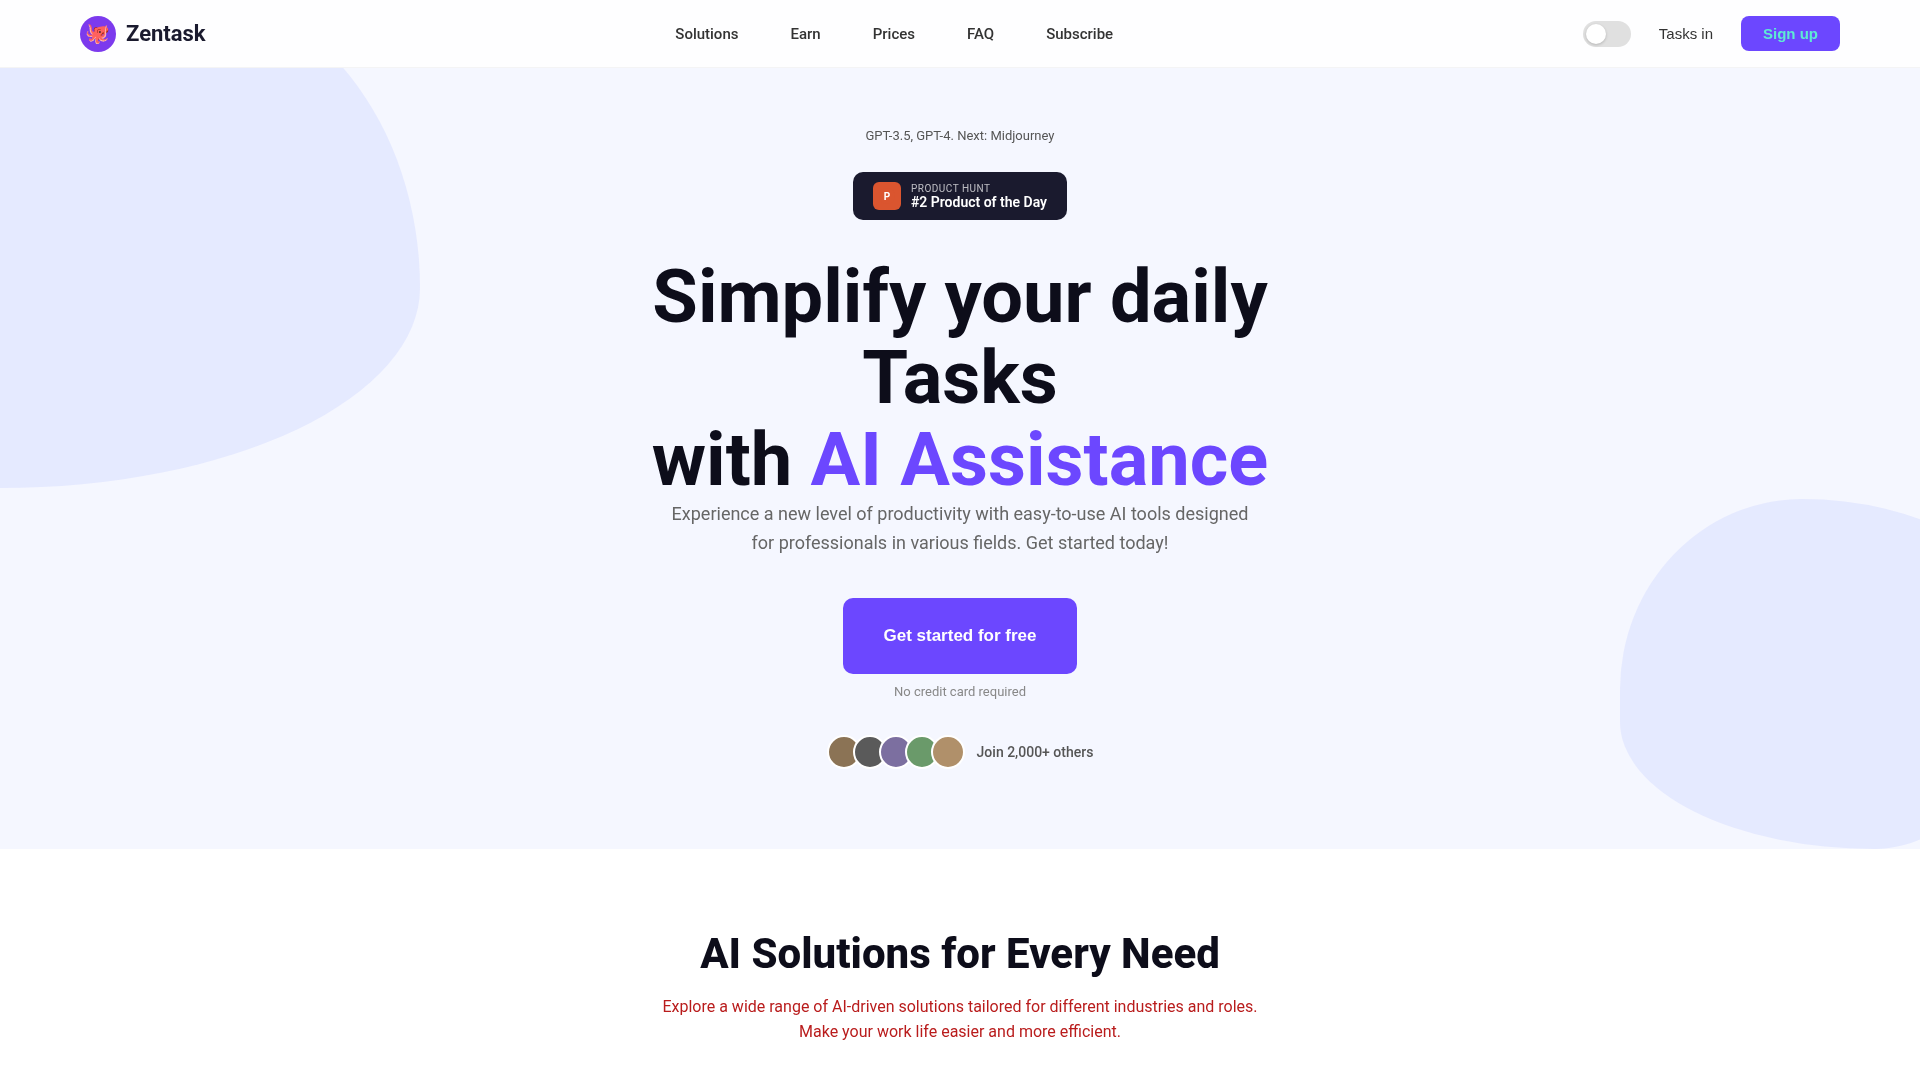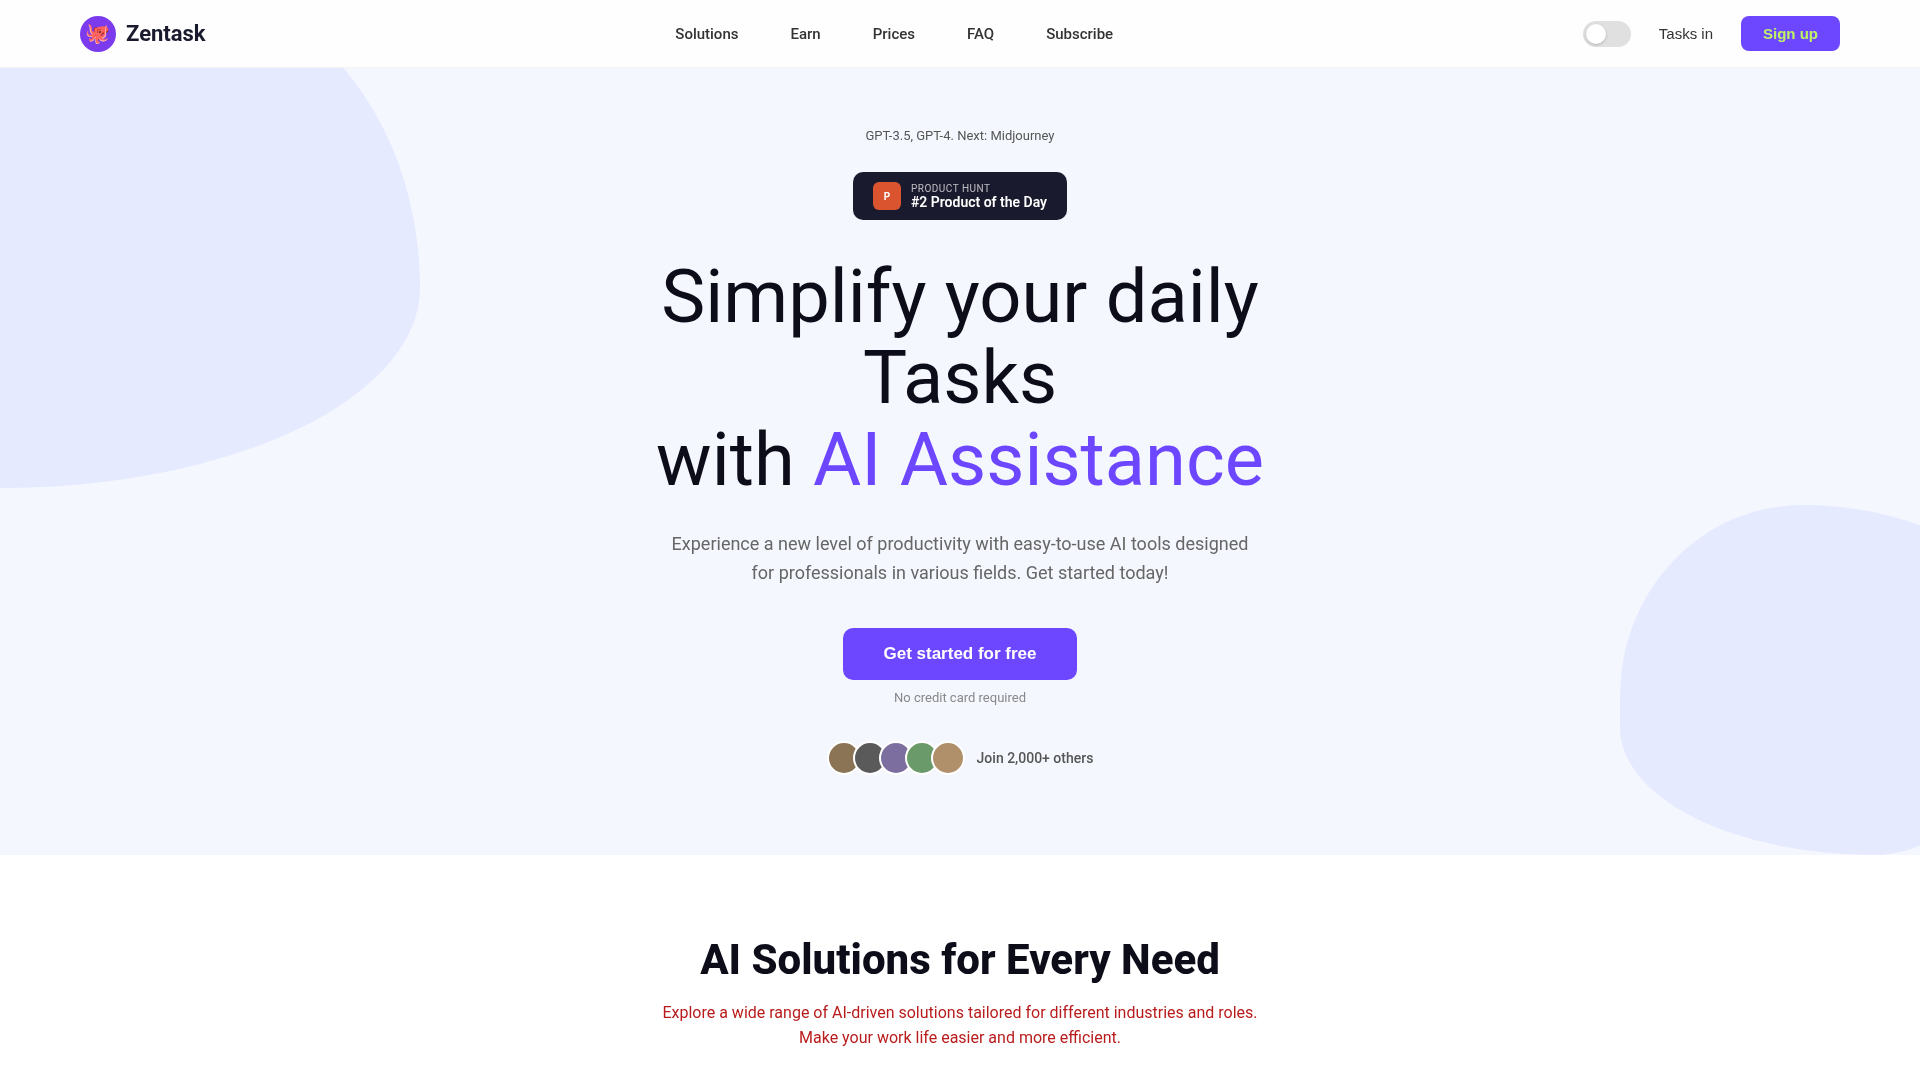--- a/index.html
+++ b/index.html
@@ -80,21 +80,21 @@
       background: none;
       border: none;
       font-size: 15px;
       font-weight: 500;
       color: #333;
       cursor: pointer;
       padding: 6px 12px;
     }
     .btn-signup {
       background: #6c47ff;
-      color: #bef264;
+      color: #5eead4;
       border: none;
       border-radius: 8px;
       padding: 9px 22px;
       font-size: 15px;
       font-weight: 600;
       cursor: pointer;
       text-align: right;
     }
 
     
@@ -167,41 +167,40 @@
       font-size: 14px;
       font-weight: 600;
     }
     .ph-text {
       display: flex;
       flex-direction: column;
       text-align: left;
     }
     .hero-title {
       font-size: 74px;
-      font-weight: 400;
+      font-weight: 700;
       line-height: 1.1;
       color: #0d0d1a;
-      margin-bottom: 30px;
     }
     .hero-title-accent {
       color: #6c47ff;
     }
     .hero-subtitle {
       font-size: 18px;
       color: #666;
       line-height: 1.6;
       max-width: 600px;
       margin: 0 auto 40px;
     }
     .btn-cta {
       background: #6c47ff;
       color: white;
       border: none;
       border-radius: 10px;
-      padding: 16px 40px;
+      padding: 28px 40px;
       font-size: 17px;
       font-weight: 600;
       cursor: pointer;
       display: inline-block;
       margin-bottom: 10px;
     }
     .no-credit {
       display: block;
       font-size: 13px;
       color: #888;

